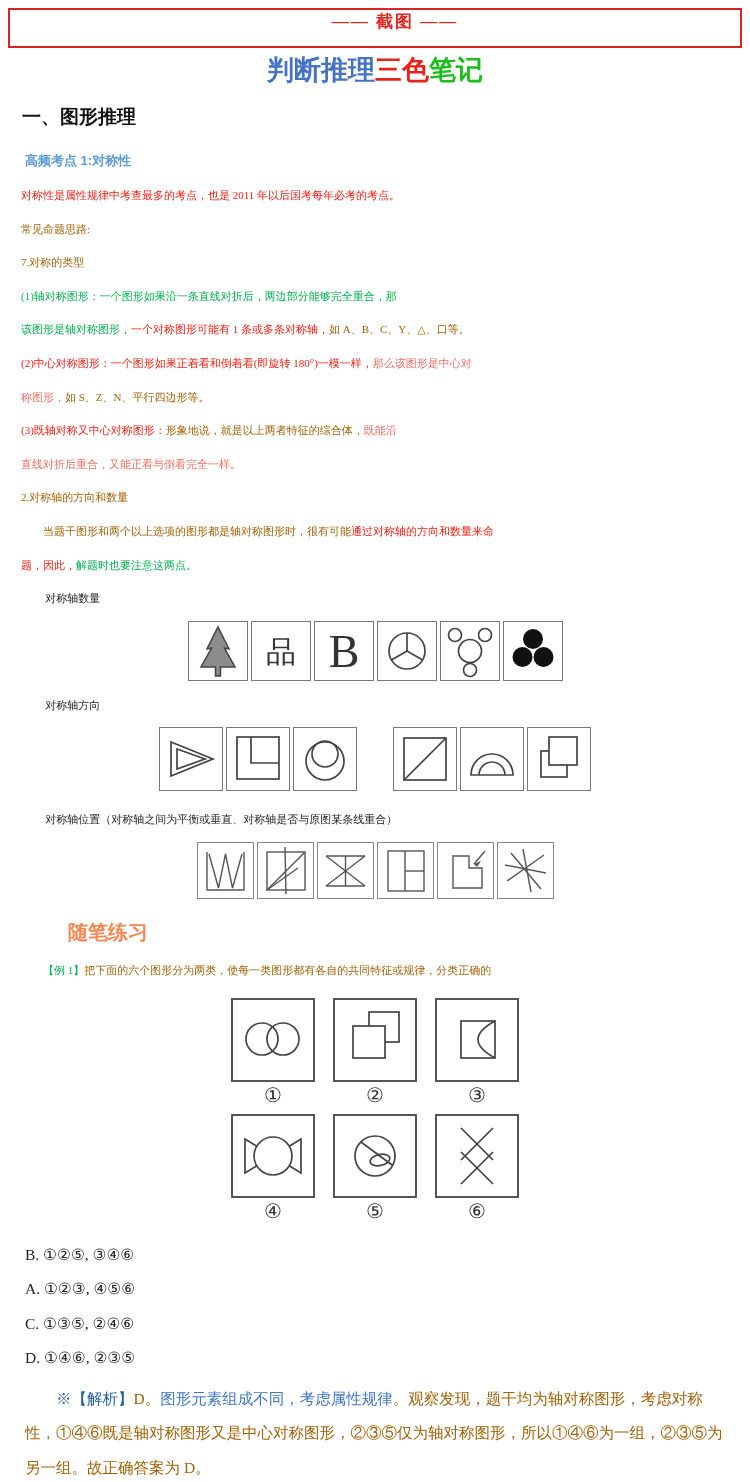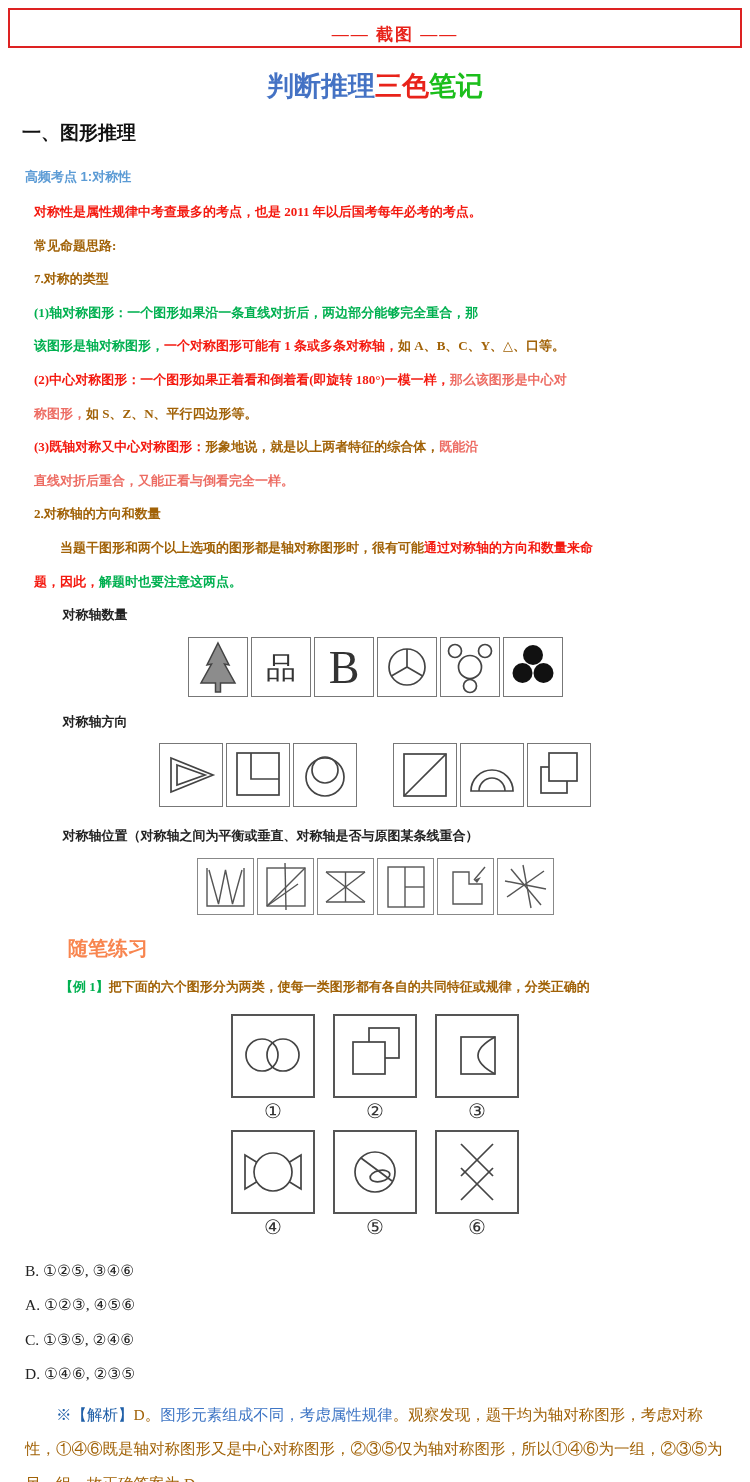--- a/index.html
+++ b/index.html
@@ -12,32 +12,32 @@
   
   .c-k{color:#a16207}
   .c-r{color:#f41a10}
   .c-g{color:#00b050}
   .c-s{color:#ed6d64}
   .c-b{color:#3f76c5}
   .c-d{color:#1f5fa8}
 
   .capture-box{
     margin:8px 8px 0 8px; height:40px; border:2px solid #dd2222;
-    display:flex; align-items:flex-end; justify-content:center;padding-left:40px;
+    display:flex; align-items:flex-start; justify-content:center;padding-left:40px;
   }
   .capture-box span{ color:#e8231a; font-weight:bold; font-size:17px; letter-spacing:2px; }
 
-  .doc-title{ margin-top:20px; text-align:center; font-size:27px; font-weight:bold; }
+  .doc-title{ margin-top:4px; text-align:center; font-size:27px; font-weight:bold; }
   .t-blue{ color:#4472c4 } .t-red{ color:#e8231a } .t-green{ color:#1cbe1c }
 
   .section-heading{ margin:16px 0 0 22px; font-size:19px; font-weight:bold; color:#111;font-family:Liberation Serif, serif; }
   .topic-heading{ margin:22px 0 0 25px; font-size:13px; font-weight:bold; color:#5b9bd5;
     font-family:"Liberation Sans","DejaVu Sans",sans-serif; }
 
-  .body-text{ margin-top:9px; padding:0 34px; font-size:13px;font-weight:bold; }
+  .body-text{ margin-top:9px; padding:0 21px; font-size:11px; }
   .body-text p{ line-height:33.6px; white-space:nowrap; }
   .indent-2em{ padding-left:2em; }
   .indent-label{ padding-left:2.2em; }
 
   .strip{ display:flex; justify-content:center; gap:3px; margin-top:5px; }
   .strip-cell{ border:1.5px solid #777; background:#fff; }
   .strip-group{ display:flex; gap:3px; }
   .strip-2{ gap:36px; }
   .strip-3 .strip-cell{ border-color:#888; }
   svg{ display:block; }

